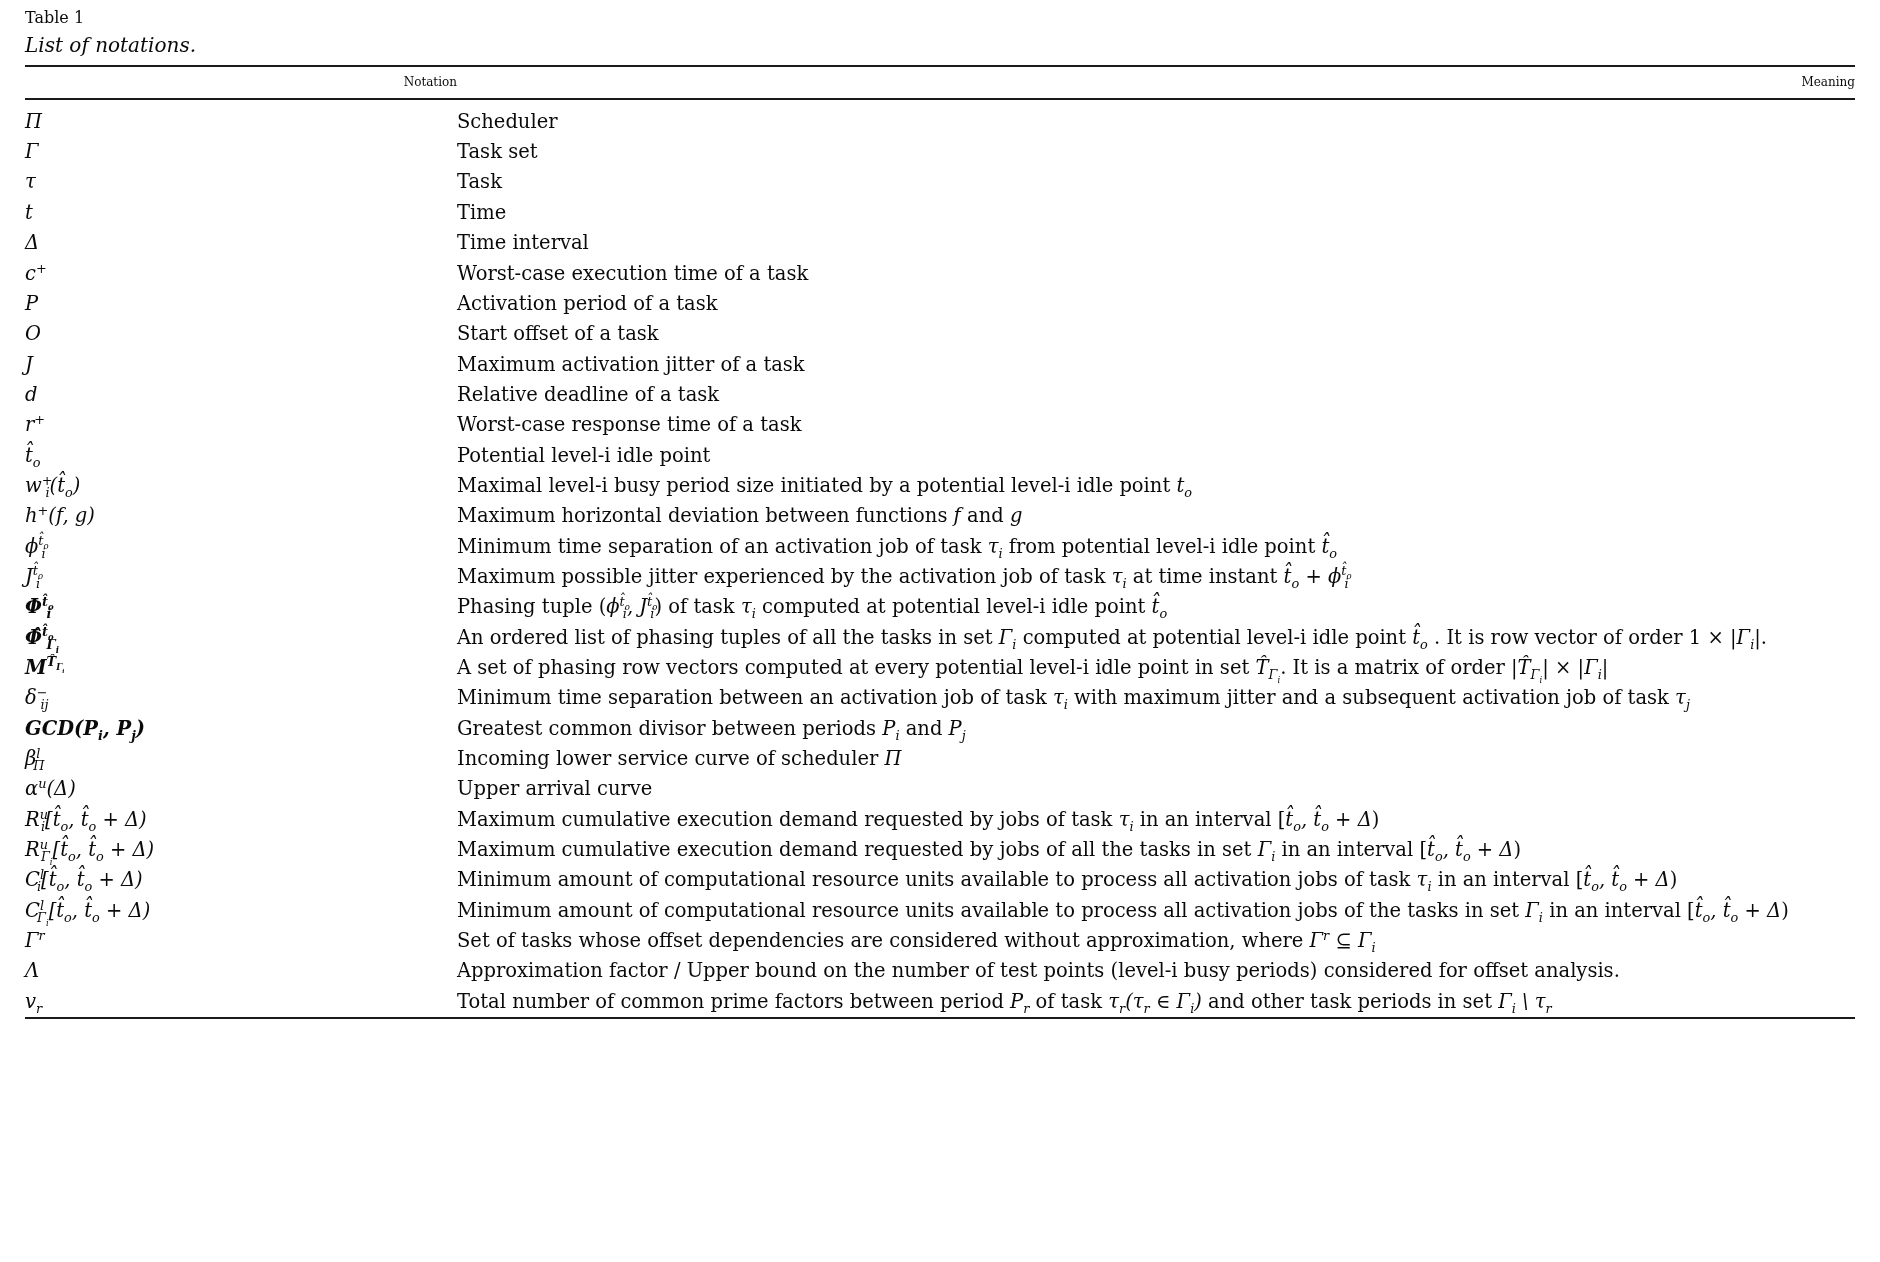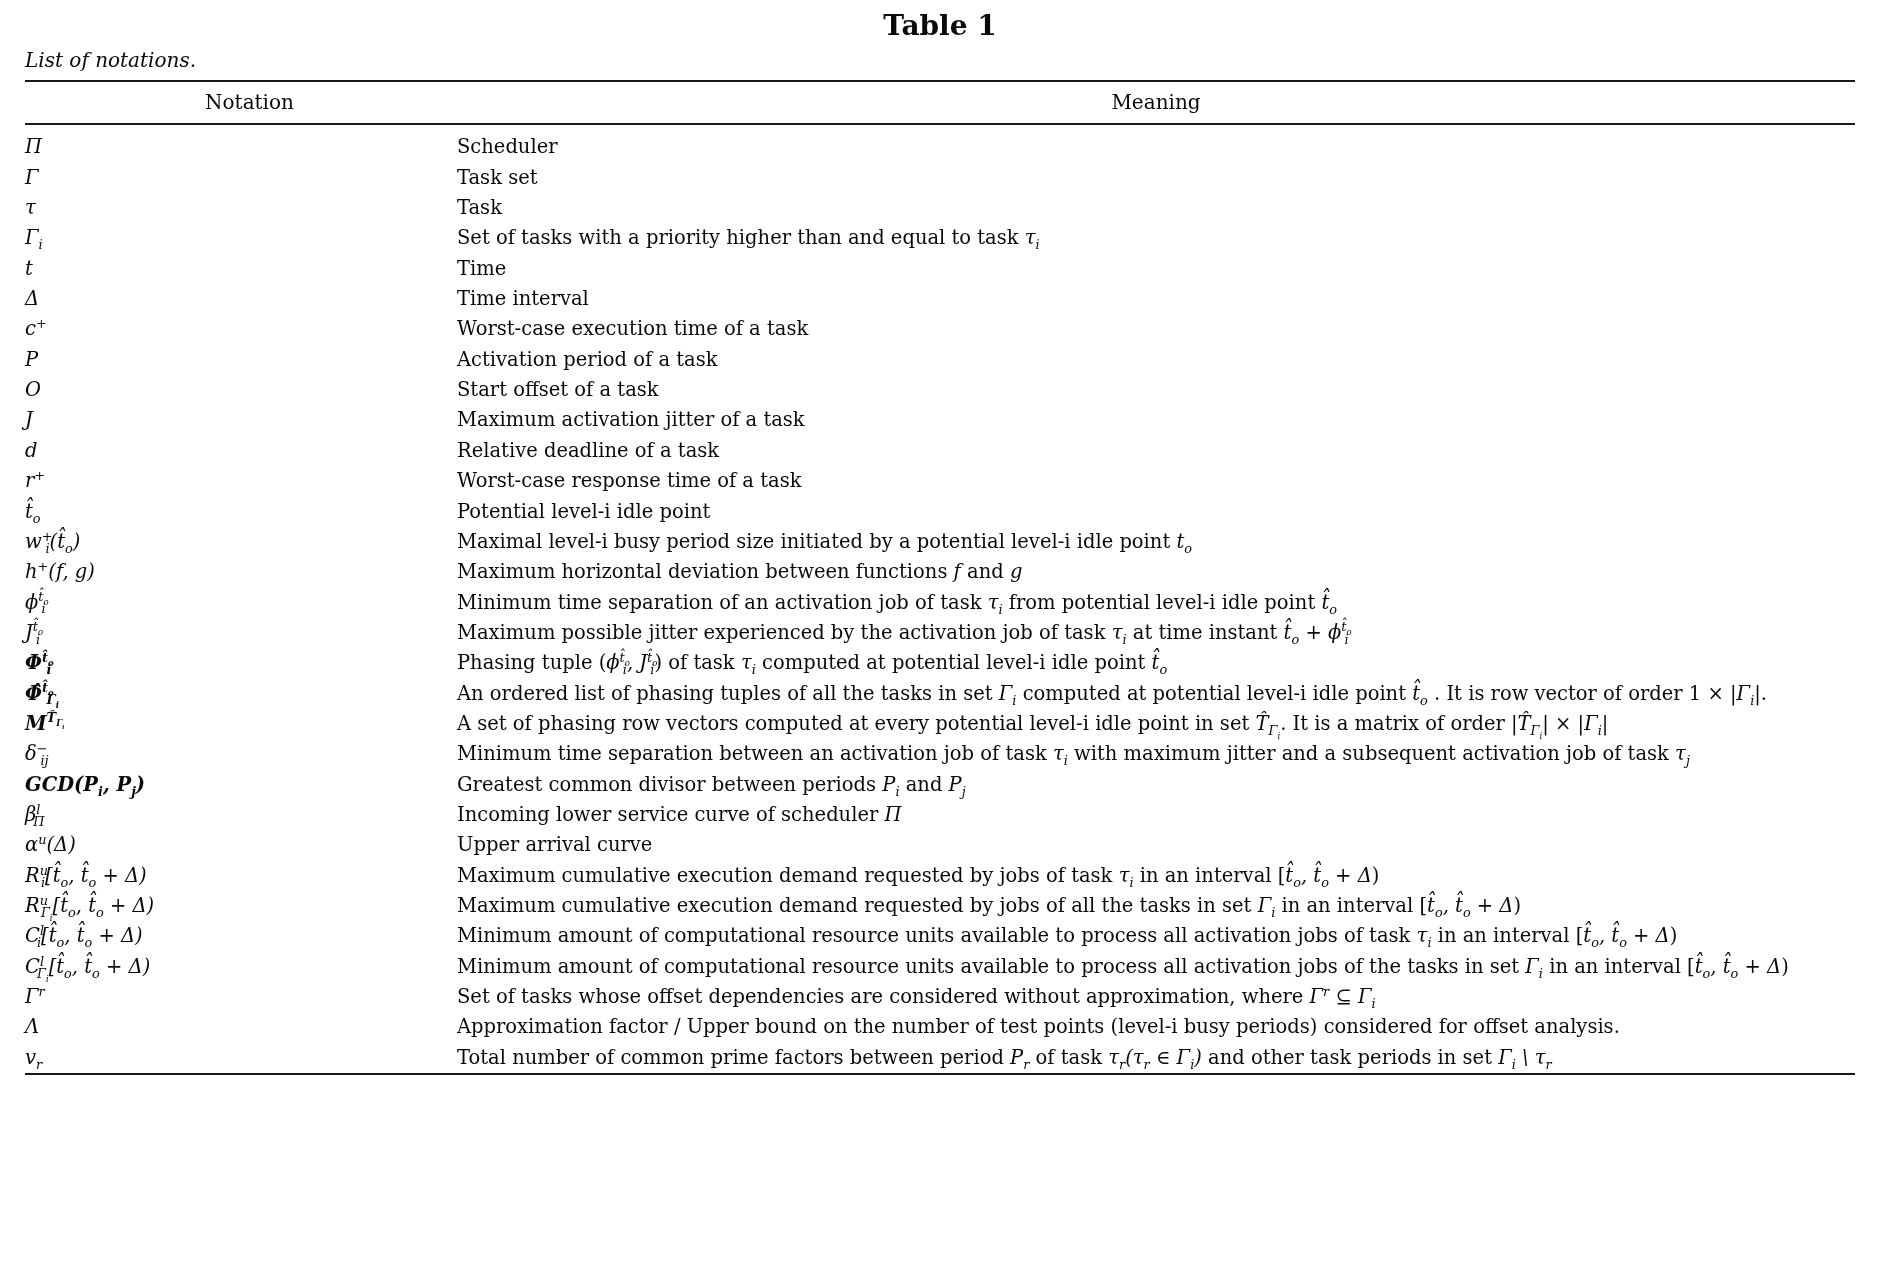--- a/index.html
+++ b/index.html
@@ -11,42 +11,41 @@
   }
   .page {
     width: 1880px;
     height: 1262px;
     box-sizing: border-box;
     padding: 8px 25px 0 25px;
     overflow: hidden;
     background: #ffffff;
   }
   .tbl-label {
-    font-weight: bold;
-    font-size: 28px;
+    font-weight: normal;
+    font-size: 16px;
     line-height: 1.3;
-    text-align: center;
   }
   .tbl-caption {
     font-size: 20px;
     line-height: 1.3;
     margin-top: 3px;
     margin-bottom: 7px;
     font-style: italic;
   }
   table.notations {
     border-collapse: collapse;
     width: 100%;
     border-top: 2px solid #1a1a1a;
     border-bottom: 2px solid #1a1a1a;
   }
   table.notations thead th {
-    text-align: center;
+    text-align: right;
     font-weight: normal;
-    font-size: 20px;
+    font-size: 12px;
     padding: 8px 0 9px 0;
     border-bottom: 2px solid #1a1a1a;
   }
   table.notations thead th:first-child {
     width: 415px;
     padding-left: 17px;
   }
   table.notations tbody tr:first-child td {
     padding-top: 9px;
   }
@@ -98,24 +97,20 @@
   <tr>
     <td class="notation">Γ</td>
     <td class="meaning">Task set</td>
   </tr>
 
   <tr>
     <td class="notation">τ</td>
     <td class="meaning">Task</td>
   </tr>
 
-  <tr>
-    <td class="notation">Γ<sub>i</sub></td>
-    <td class="meaning">Set of tasks with a priority higher than and equal to task <span class="mi">τ<sub>i</sub></span></td>
-  </tr>
 
   <tr>
     <td class="notation">t</td>
     <td class="meaning">Time</td>
   </tr>
 
   <tr>
     <td class="notation">Δ</td>
     <td class="meaning">Time interval</td>
   </tr>

